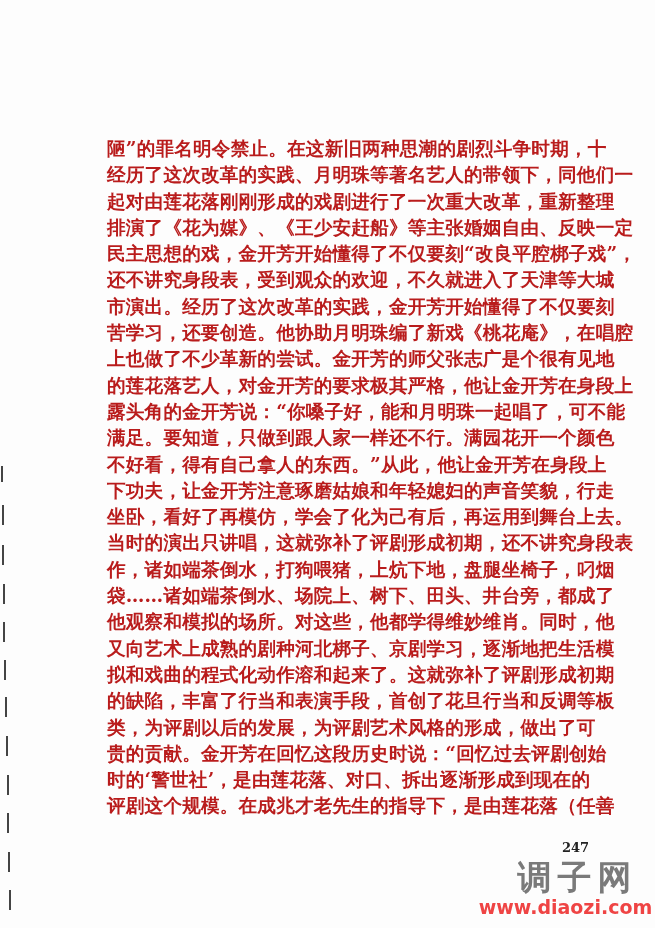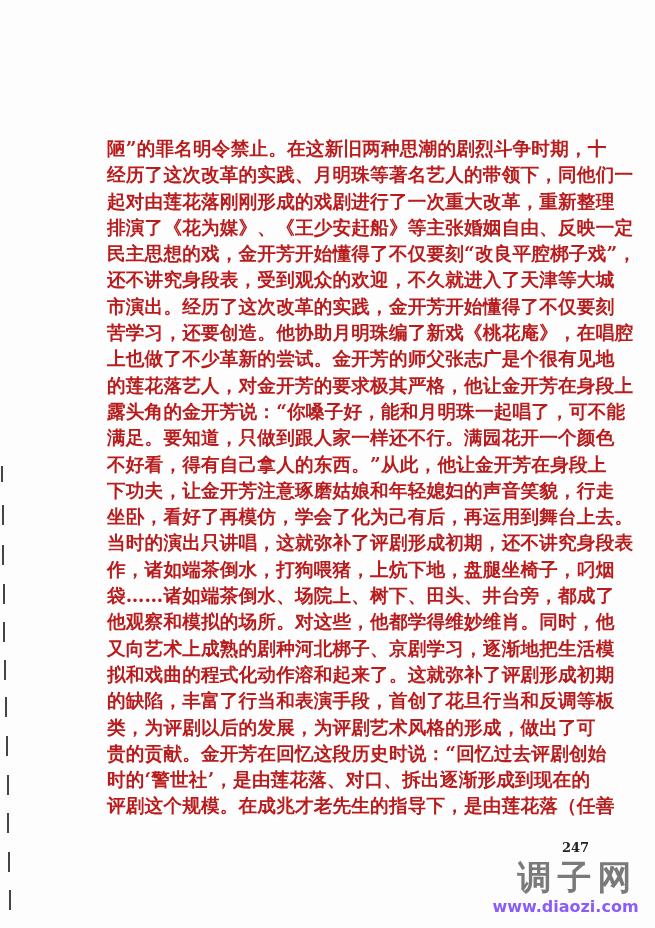--- a/index.html
+++ b/index.html
@@ -56,23 +56,23 @@
     .wm-cn {
       font-family: "DejaVu Sans", "Liberation Sans", sans-serif;
       font-size: 34px;
       font-weight: bold;
       color: #7a7a7a;
       letter-spacing: 6px;
       line-height: 38px;
     }
     .wm-url {
       font-family: "DejaVu Sans", "Liberation Sans", sans-serif;
-      font-size: 16px;
+      font-size: 19px;
       font-weight: bold;
-      color: #8b5cf6;
+      color: #ef4444;
       line-height: 22px;
       margin-left: -24px;
       white-space: nowrap;
     }
     .margin-marks {
       position: absolute;
       left: 0; top: 0;
       width: 20px; height: 928px;
     }
     .mark {

